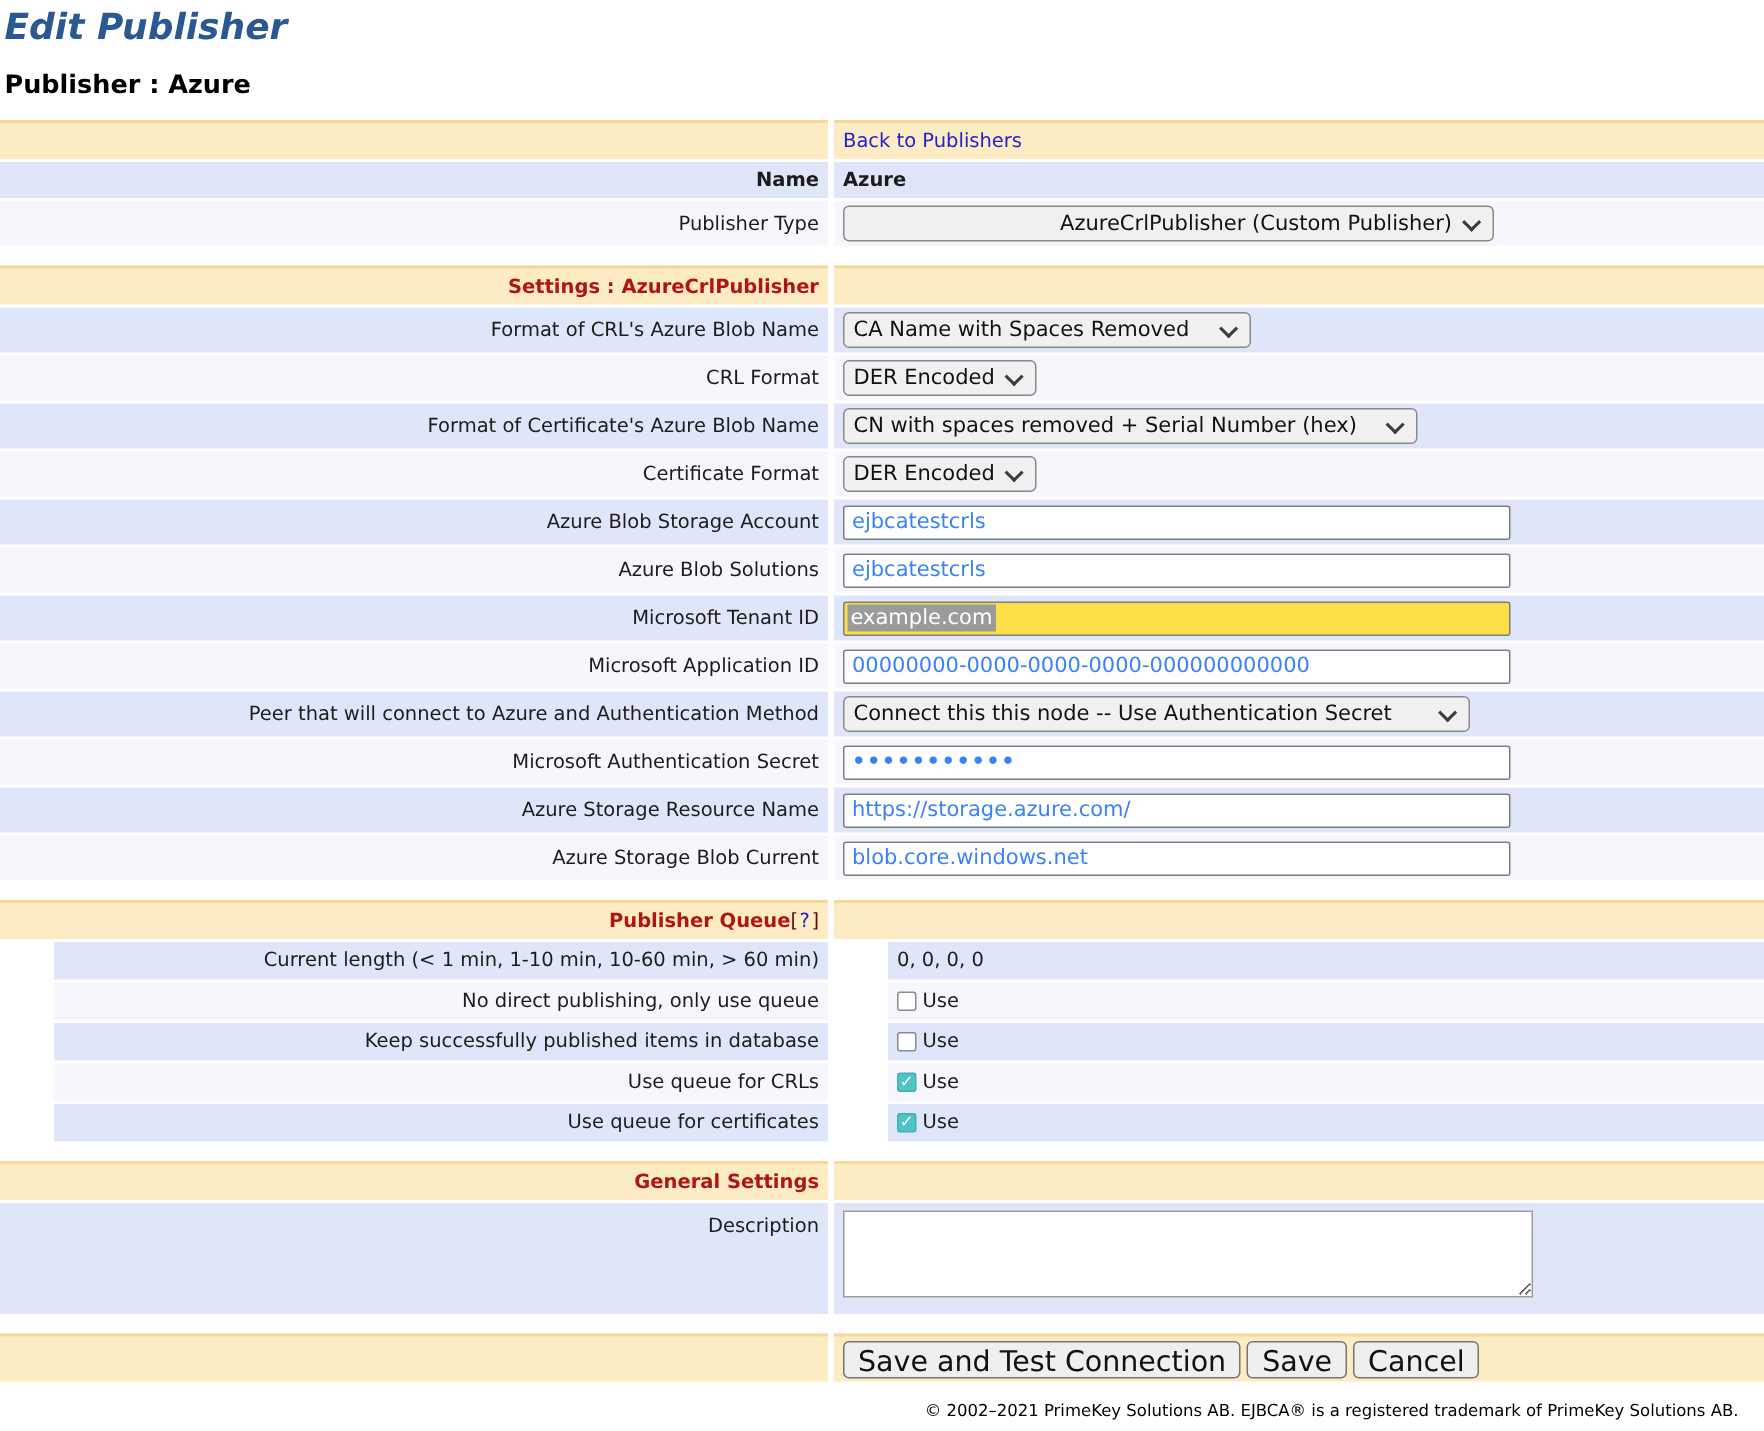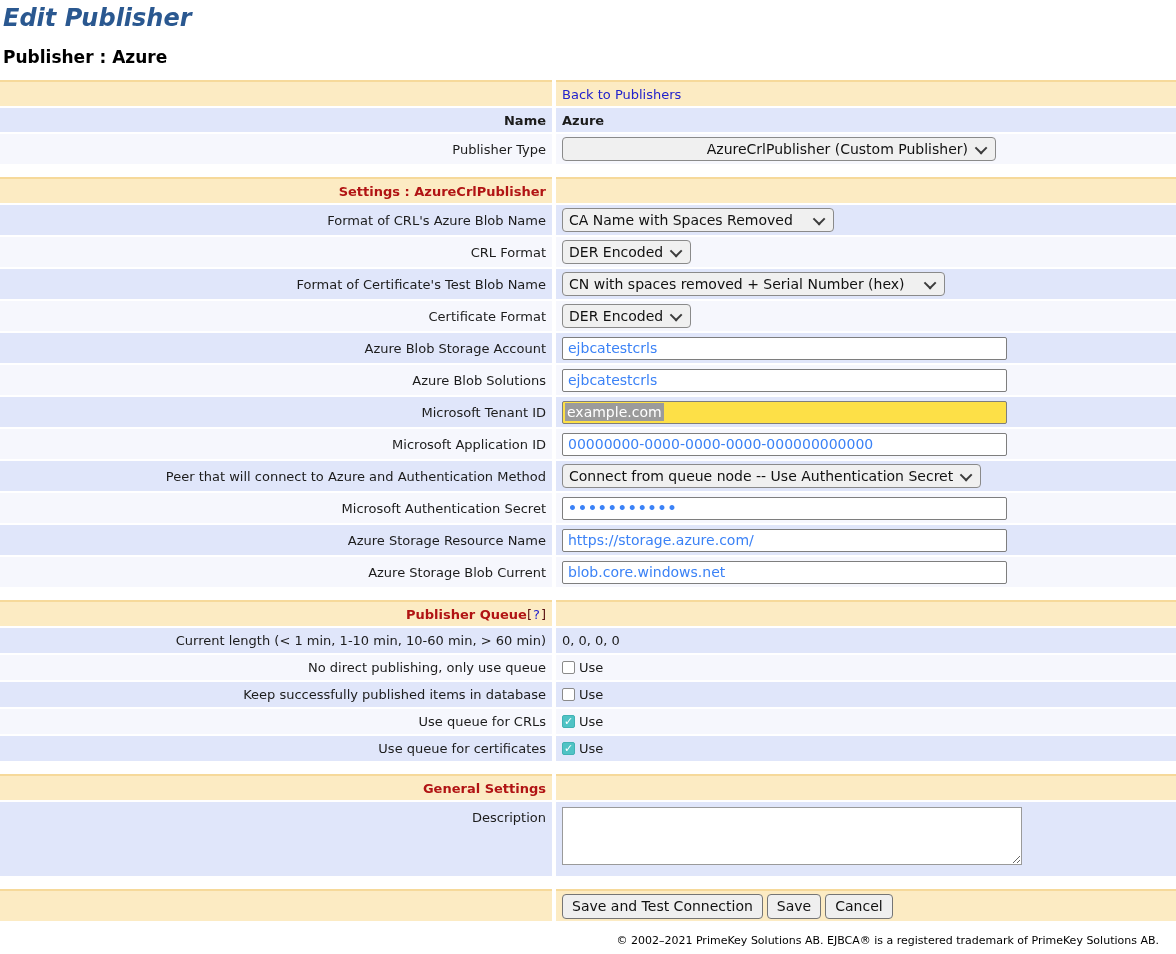--- a/index.html
+++ b/index.html
@@ -48,21 +48,21 @@
   
   .row.hd .cell {
     background: #fcebc3;
     border-top: 2px solid #f6d99a;
     min-height: 24px;
   }
   .row.alt .cell { background: #e0e6fa; }
   .row.lt  .cell { background: #f6f7fd; }
 
   .row.h30 .cell { min-height: 30px; }
-  .row.h25 .cell { min-height: 25px; }
+  .row.h25 .cell { min-height: 25px; margin-left: 36px; }
 
   .section-title { color: #b11414; font-weight: bold; font-size: 13px; }
   .bold { font-weight: bold; }
 
   a.link { color: #2222cc; text-decoration: none; cursor: pointer; }
   .help-bracket { color: #5a0f0f; font-weight: normal; }
   a.help-link { color: #2222cc; text-decoration: none; margin: 0 1px; cursor: pointer; }
 
   
   .select {
@@ -156,21 +156,21 @@
     font-size: 13px;
     margin: 5px 0;
   }
   .row.desc-row .cell { min-height: 66px; }
   .row.desc-row .cell.l { align-items: flex-start; padding-top: 8px; }
   .row.desc-row .cell.r { align-items: flex-start; }
 
   .row.actions .cell { min-height: 30px; }
   button.btn {
     font-family: "DejaVu Sans", "Liberation Sans", sans-serif;
-    font-size: 14px;
+    font-size: 19px;
     color: #111;
     background: #efefef;
     border: 1px solid #757575;
     border-radius: 4px;
     padding: 2px 9px;
     height: 25px;
     margin-right: 4px;
     cursor: pointer;
   }
 
@@ -234,21 +234,21 @@
       <div class="cell l">CRL Format</div>
       <div class="cell r">
         <div class="select w-der">
           <span>DER Encoded</span>
           <span class="chev"></span>
         </div>
       </div>
     </div>
 
     <div class="row alt h30">
-      <div class="cell l">Format of Certificate's Test Blob Name</div>
+      <div class="cell l">Format of Certificate's Azure Blob Name</div>
       <div class="cell r">
         <div class="select w-crtnm">
           <span>CN with spaces removed + Serial Number (hex)</span>
           <span class="chev"></span>
         </div>
       </div>
     </div>
 
     <div class="row lt h30">
       <div class="cell l">Certificate Format</div>
@@ -287,21 +287,21 @@
       <div class="cell l">Microsoft Application ID</div>
       <div class="cell r">
         <input class="txt" type="text" value="00000000-0000-0000-0000-000000000000" style="">
       </div>
     </div>
 
     <div class="row alt h30">
       <div class="cell l">Peer that will connect to Azure and Authentication Method</div>
       <div class="cell r">
         <div class="select w-peer">
-          <span>Connect from queue node -- Use Authentication Secret</span>
+          <span>Connect this this node -- Use Authentication Secret</span>
           <span class="chev"></span>
         </div>
       </div>
     </div>
 
     <div class="row lt h30">
       <div class="cell l">Microsoft Authentication Secret</div>
       <div class="cell r">
         <input class="txt pwd" type="text" value="•••••••••••" style="">
       </div>

